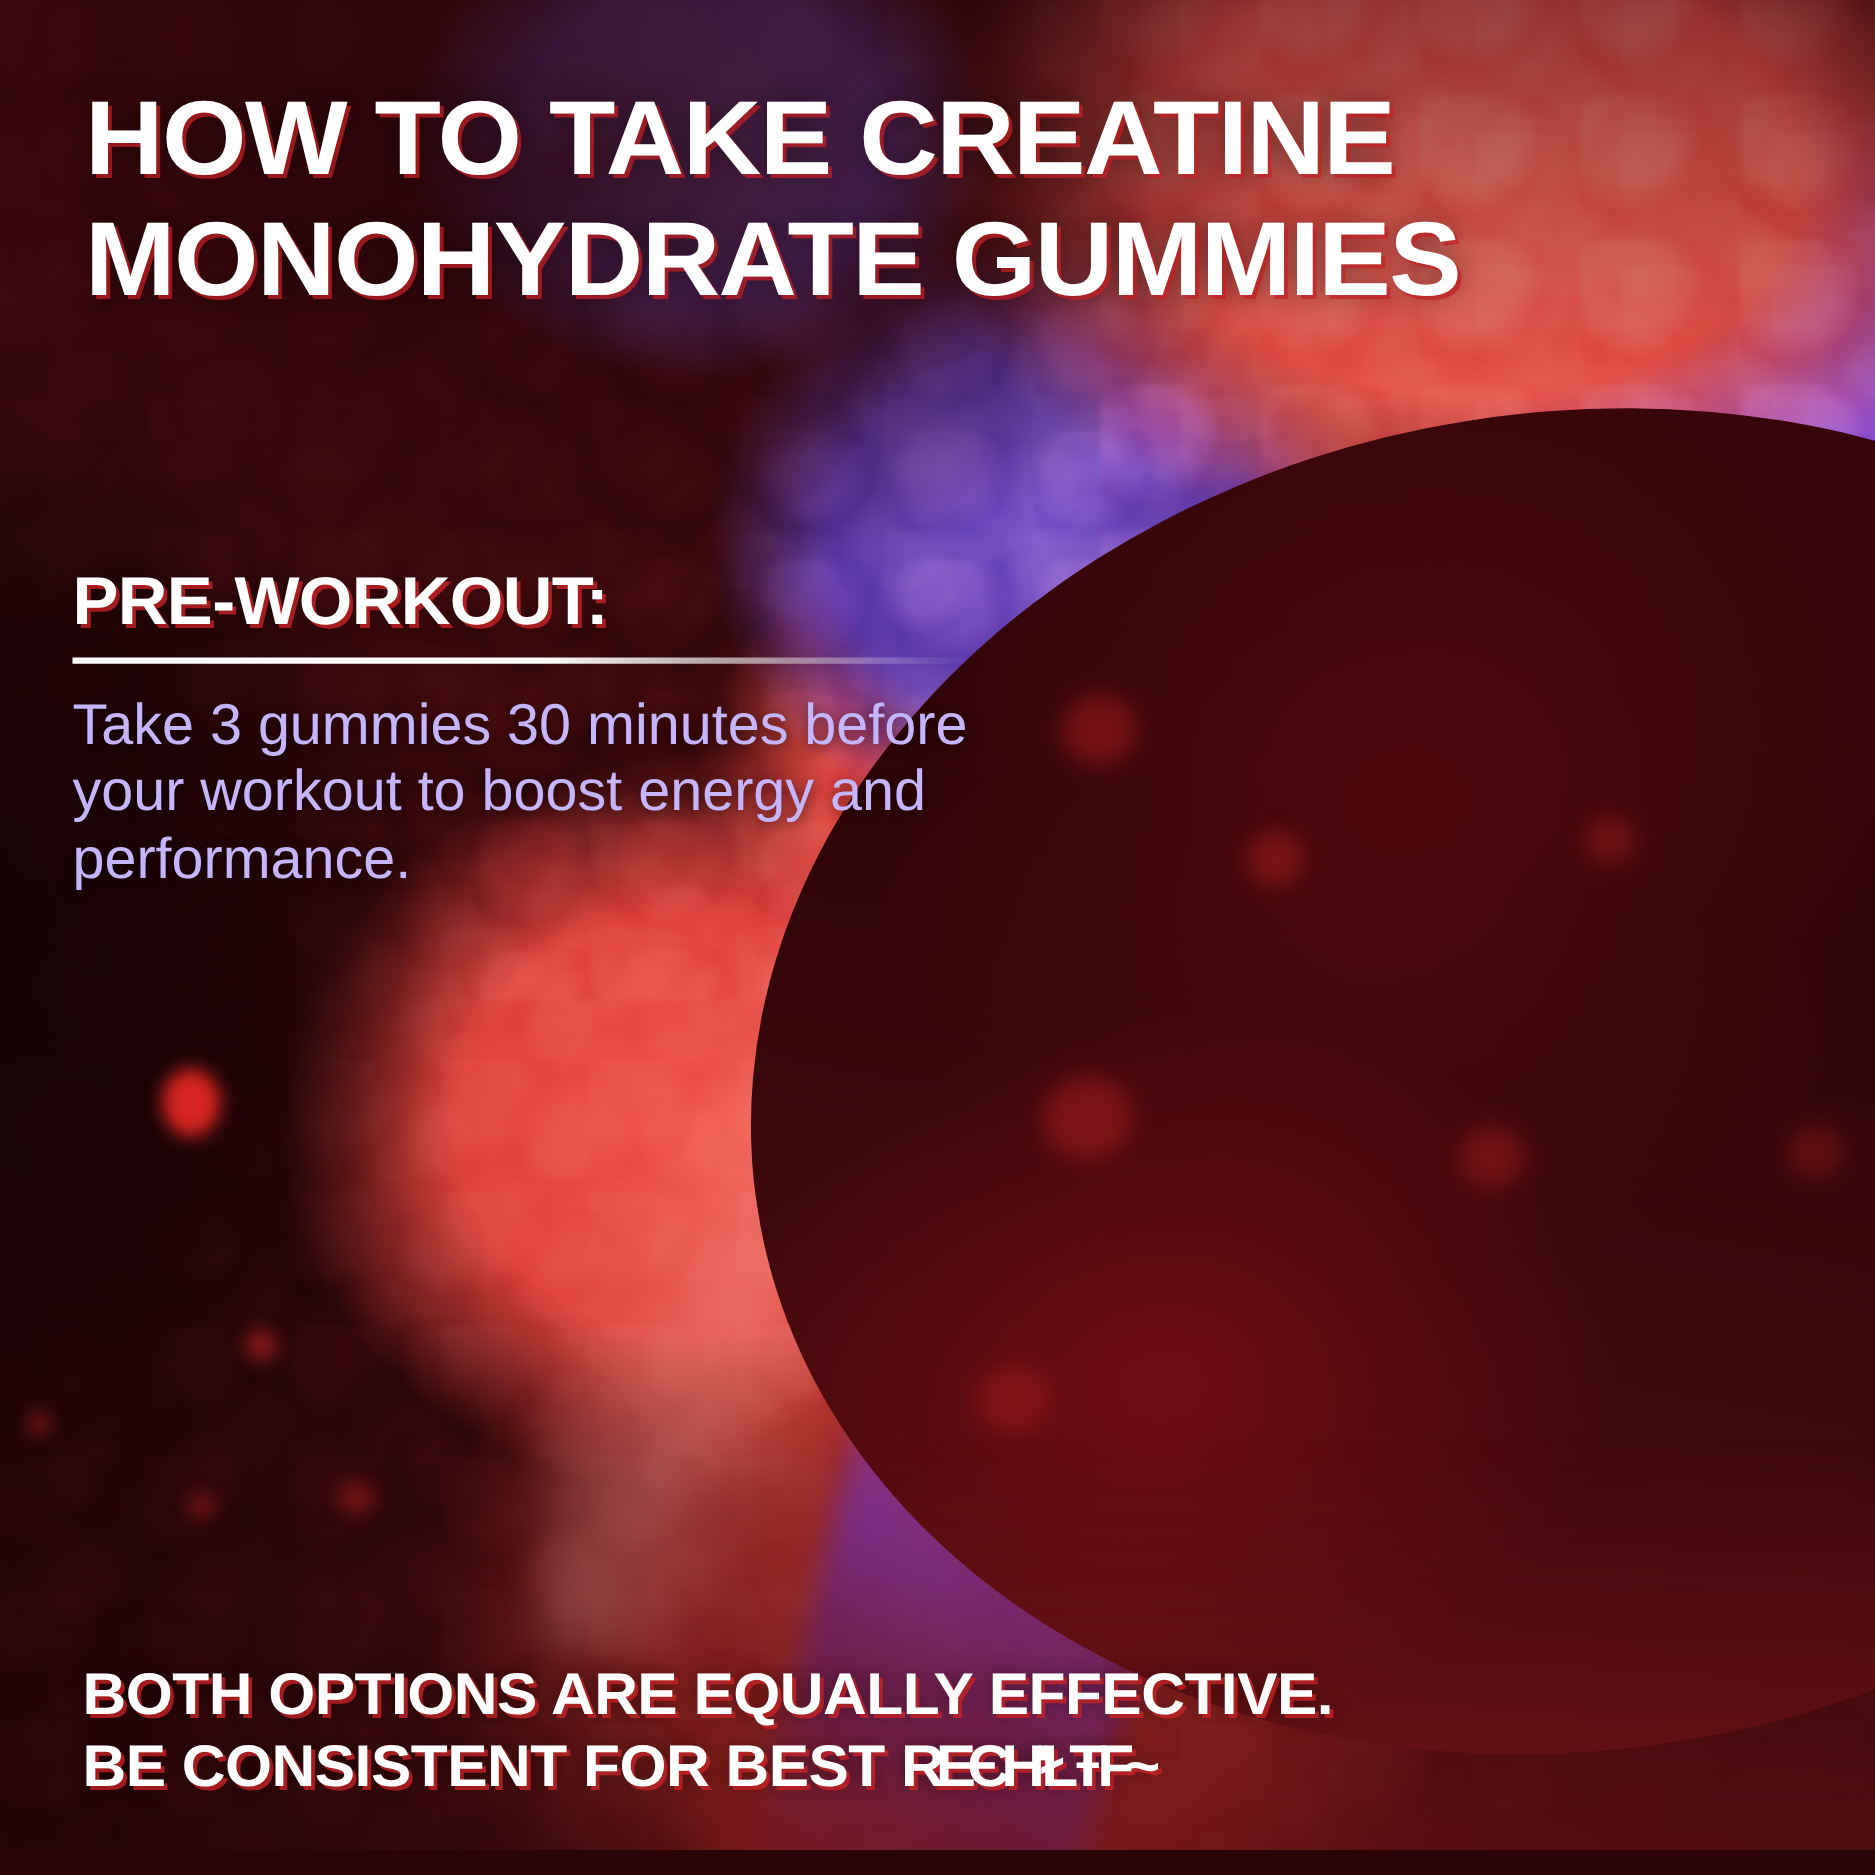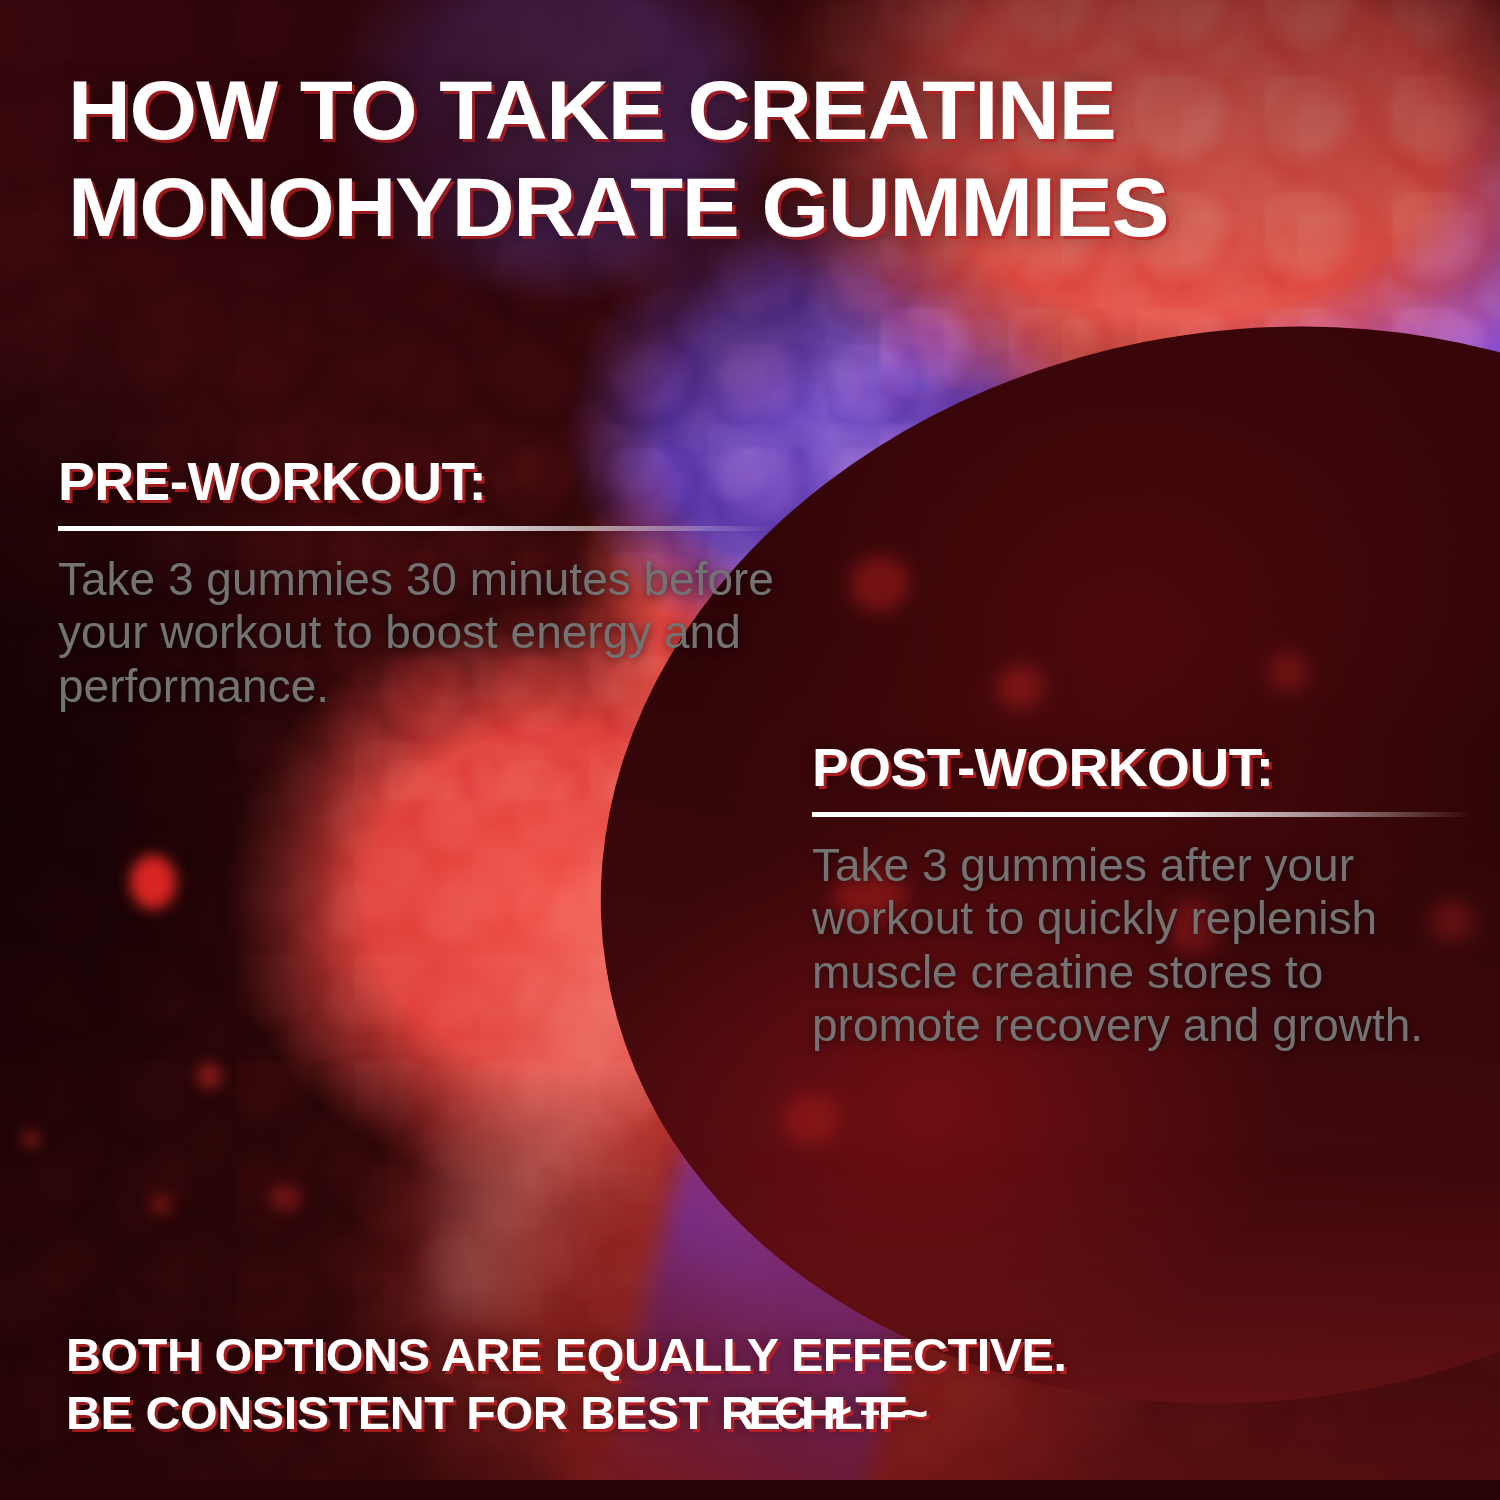--- a/index.html
+++ b/index.html
@@ -124,21 +124,21 @@
     text-shadow: 3px 3px 0 rgba(198,34,36,.80), 0 0 16px rgba(0,0,0,.40);
     transform:scaleX(1.02); transform-origin:left top;
   }
   .rule {
     height:5px; margin-top:18px;
     background:linear-gradient(90deg, #ffffff 0%, #fdfdfd 52%, rgba(255,255,255,.55) 76%, rgba(255,255,255,0) 100%);
   }
   .block p {
     margin-top:22px;
     font-size:46px; font-weight:400; line-height:1.16;
-    color:#737373;
+    color:#c4b5fd;
     text-shadow: 0 2px 10px rgba(0,0,0,.55);
   }
 
   #pre  { left:58px;  top:436px; width:720px;margin-top:18px; }
   #post { left:812px; top:740px; width:660px; }
 
   .footer {
     position:absolute; left:66px; top:1326px; width:1300px;
     font-size:47px; font-weight:bold; line-height:1.24;
     letter-spacing:-0.4px;
@@ -179,24 +179,19 @@
   <div class="panel-fade"></div>
 
   <h1 class="title">HOW TO TAKE CREATINE MONOHYDRATE GUMMIES</h1>
 
   <div class="block" id="pre">
     <h2>PRE-WORKOUT:</h2>
     <div class="rule"></div>
     <p>Take 3 gummies 30 minutes before your workout to boost energy and performance.</p>
   </div>
 
-  <div class="block" id="post">
-    <h2>POST-WORKOUT:</h2>
-    <div class="rule"></div>
-    <p>Take 3 gummies after your workout to quickly replenish muscle creatine stores to promote recovery and growth.</p>
-  </div>
 
   <div class="footer">
     <div>BOTH OPTIONS ARE EQUALLY EFFECTIVE.</div>
     <div><span>BE CONSISTENT FOR BEST </span><span class="garbled">REЄН'ŁŦF~</span></div>
   </div>
 
 </div>
 
 </body></html>

